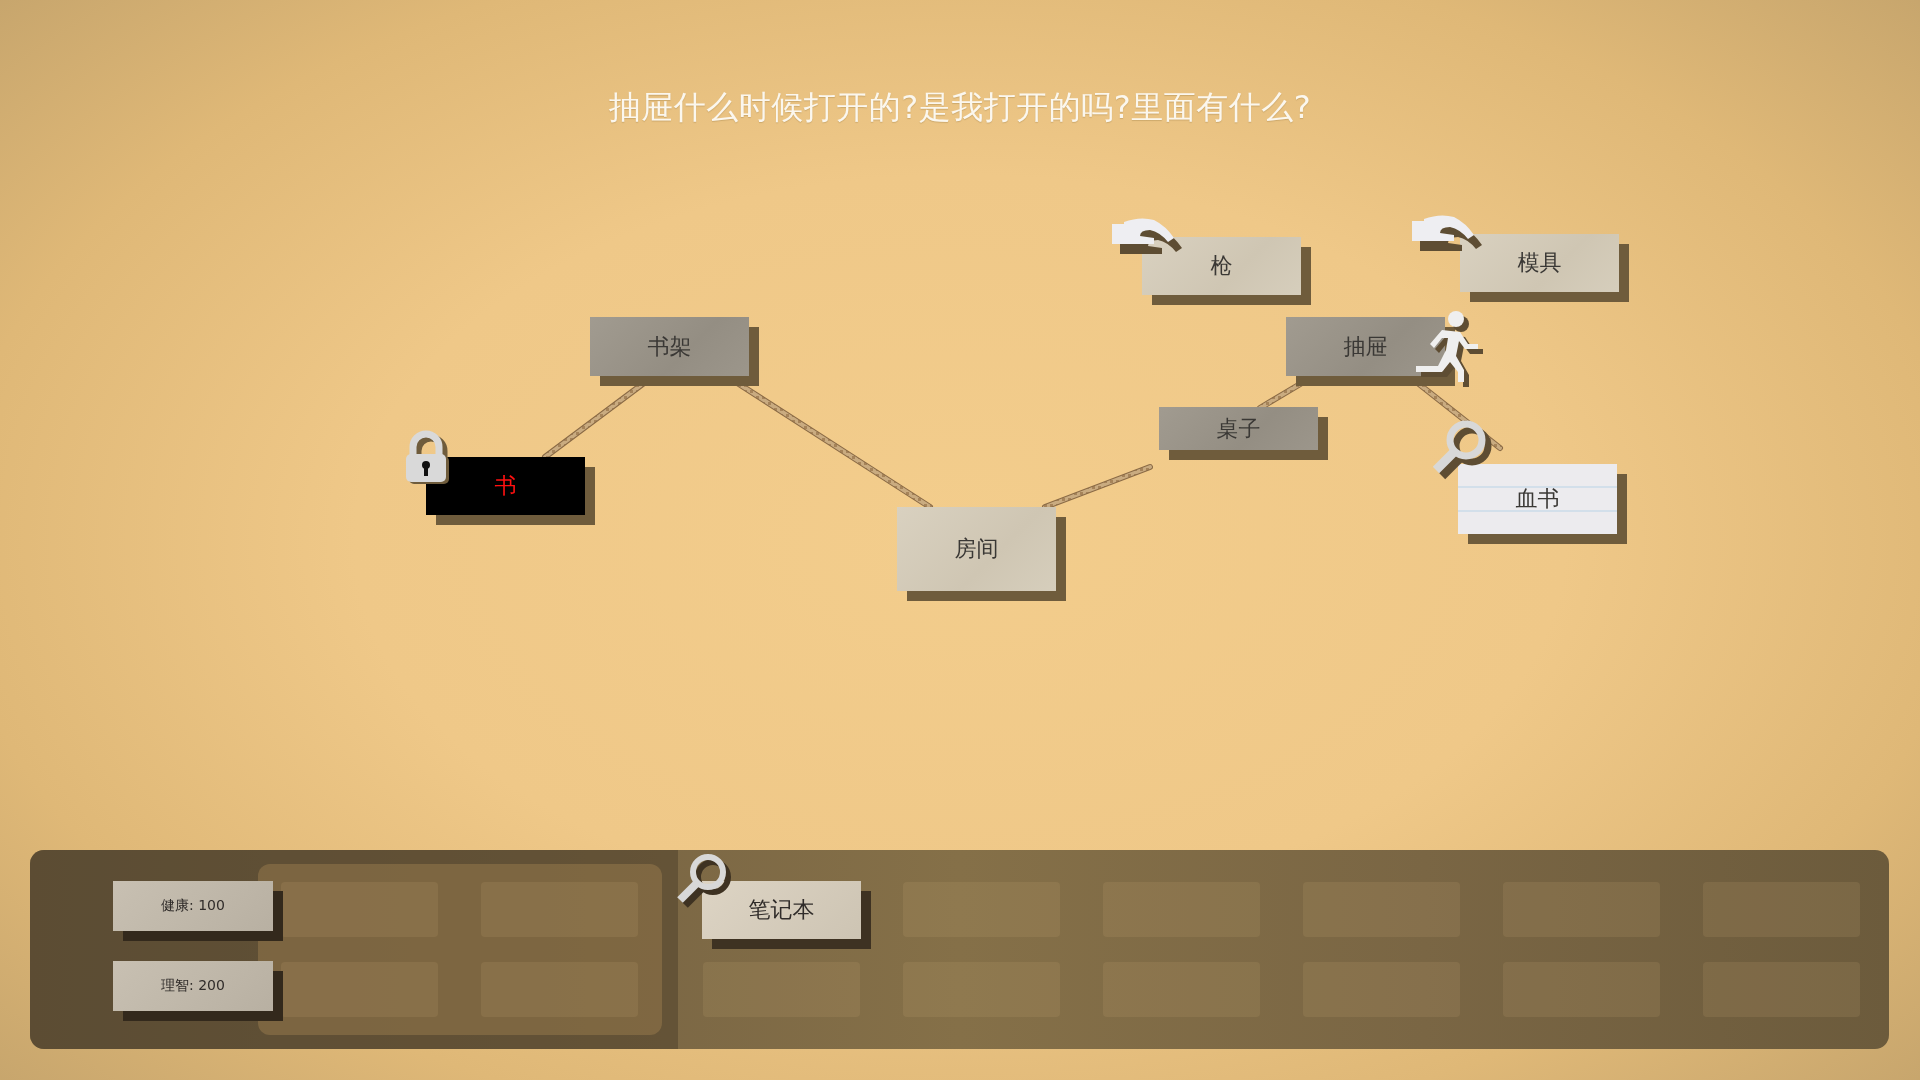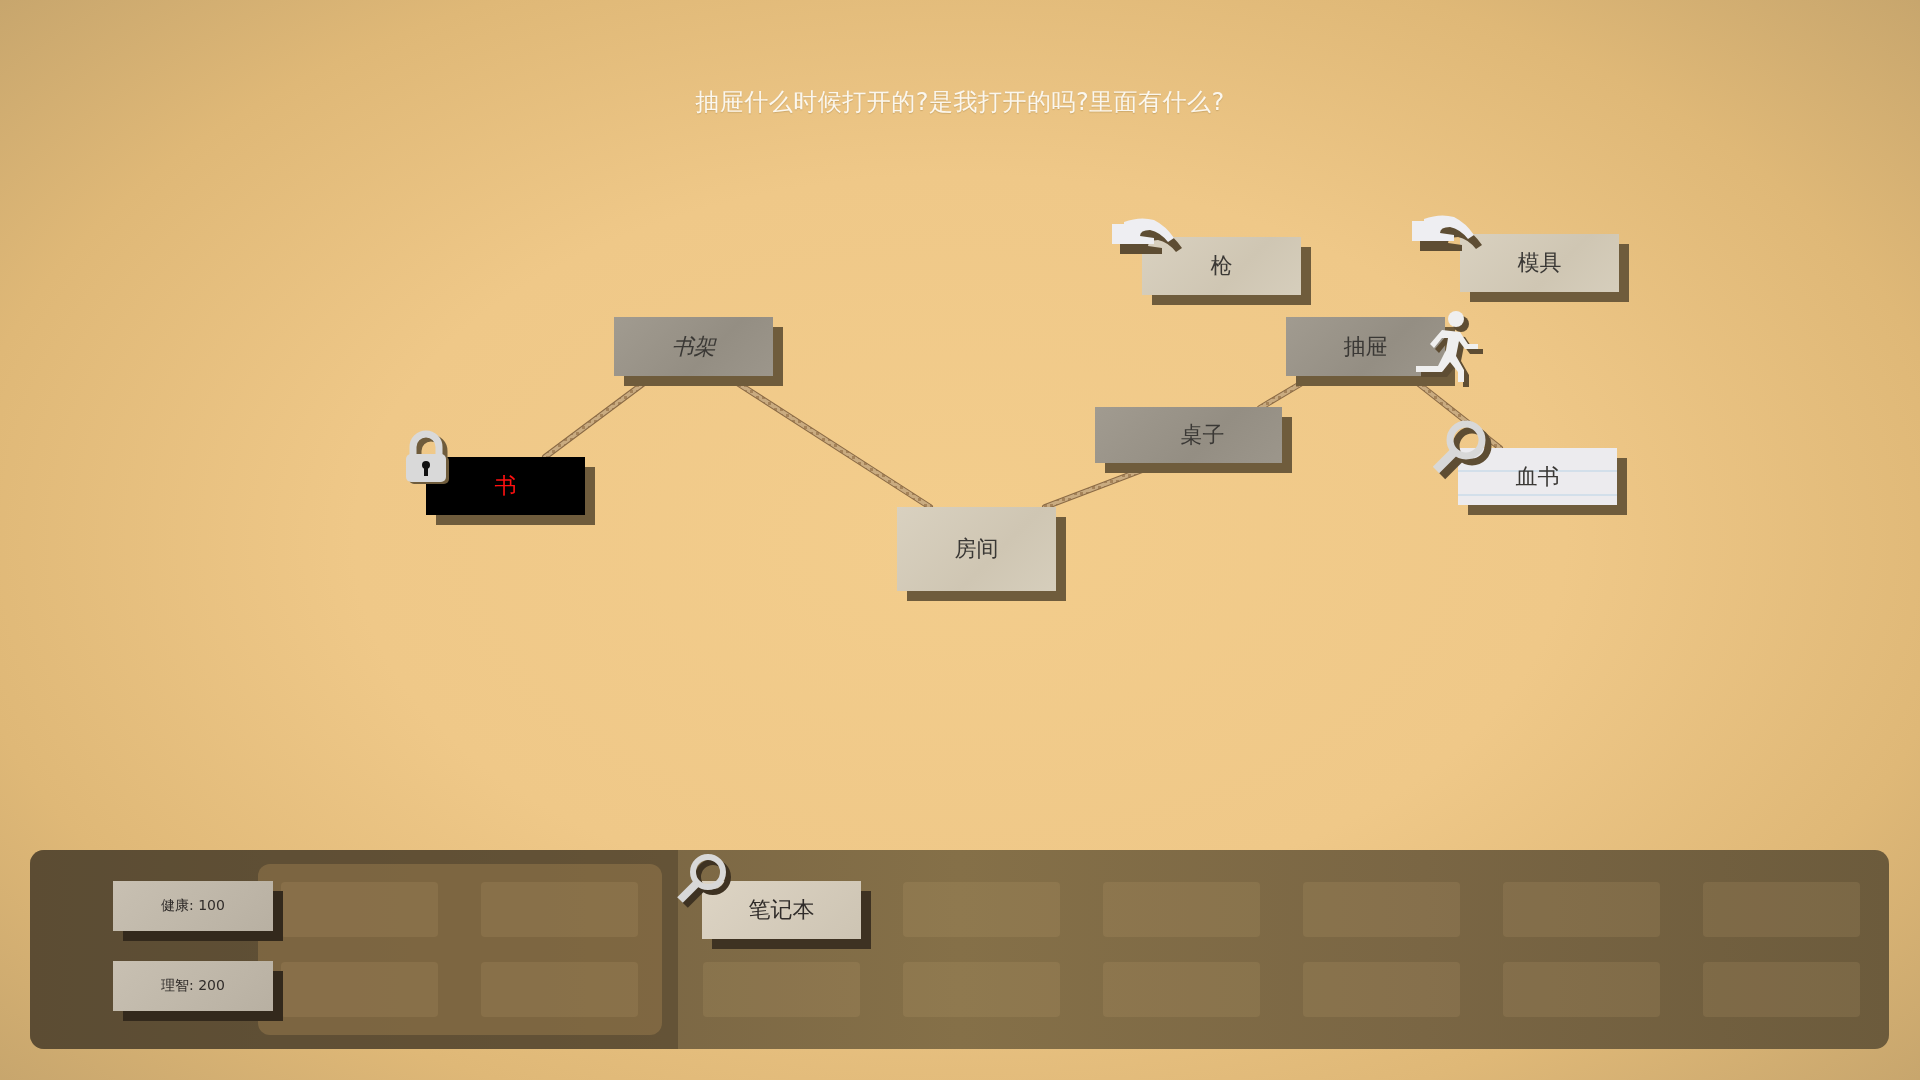--- a/index.html
+++ b/index.html
@@ -3,21 +3,21 @@
 <meta charset="utf-8">
 <style>
   html, body { margin:0; padding:0; }
   body {
     width:1920px; height:1080px; overflow:hidden; position:relative;
     font-family: "DejaVu Sans", "Liberation Sans", sans-serif;
     background: radial-gradient(ellipse 70% 75% at 50% 50%, #f3cd8c 0%, #efc888 45%, #dfb877 75%, #c5a46c 100%);
   }
   .question {
     position:absolute; left:0; width:1920px; top:86px; text-align:center;
-    color:#fbf7ee; font-size:24px; letter-spacing:0.5px;
+    color:#fbf7ee; font-size:32px; letter-spacing:0.5px;
     text-shadow: 0 1px 1px rgba(120,90,40,0.25);
   }
   svg.ropes { position:absolute; left:0; top:0; width:1920px; height:1080px; pointer-events:none; }
   .node {
     position:absolute; width:159px; height:59px;
     display:flex; align-items:center; justify-content:center;
     font-size:22px; color:#3a3835;
     box-shadow: 10px 10px 0 #6f5c3c;
   }
   .node.gray { background: linear-gradient(135deg,#a19b90,#948e83 60%,#9c968b); }
@@ -92,29 +92,29 @@
 </div>
 <svg class="icon" style="left:403px;top:430px;" width="50" height="56" viewBox="0 0 50 56">
   <path d="M12 26 V18 a13 13 0 0 1 26 0 V26" fill="none" stroke="#6f5c3c" stroke-width="7" transform="translate(3,3)"></path>
   <rect x="6" y="26" width="40" height="28" rx="5" fill="#6f5c3c"></rect>
   <path d="M10 26 V17 a13 13 0 0 1 26 0 V26" fill="none" stroke="#d9d9d9" stroke-width="7"></path>
   <rect x="3" y="24" width="40" height="28" rx="5" fill="#d9d9d9"></rect>
   <circle cx="23" cy="35" r="4" fill="#111"></circle>
   <rect x="21" y="36" width="4" height="10" fill="#111"></rect>
 </svg>
 
-<div class="node gray" style="left:614px;top:317px;font-style:italic;">
+<div class="node gray" style="left:590px;top:317px;">
   <span>书架</span>
 </div>
 
 <div class="node light" style="left:897px;top:507px;height:84px;">
   <span>房间</span>
 </div>
 
-<div class="node gray" style="left:1095px;top:407px;height:56px;padding-left:28px;">
+<div class="node gray" style="left:1159px;top:407px;height:43px;">
   <span>桌子</span>
 </div>
 
 <div class="node gray" style="left:1286px;top:317px;">
   <span>抽屉</span>
 </div>
 <svg class="icon" style="left:1412px;top:310px;" width="75" height="78" viewBox="0 0 75 78">
   <g fill="#5e4d33" transform="translate(5,5)">
     <circle cx="44" cy="9" r="8"></circle>
     <path d="M30 20 L48 22 L56 34 L66 34 L66 39 L53 39 L47 31 L44 46 L52 60 L52 72 L46 72 L46 62 L38 52 L30 62 L4 62 L4 56 L26 56 L34 40 L36 28 L30 28 L22 38 L18 34 Z"></path>
@@ -146,21 +146,21 @@
   <g fill="#5e4d33" transform="translate(8,10)">
     <rect x="2" y="8" width="12" height="20"></rect>
     <path d="M14 6 Q30 0 44 4 Q56 10 64 22 L58 26 Q50 16 40 14 Q30 14 30 20 L44 22 L44 28 L14 28 Z"></path>
   </g>
   <g fill="#eeeef2">
     <rect x="2" y="8" width="12" height="20"></rect>
     <path d="M14 6 Q30 0 44 4 Q56 10 64 22 L58 26 Q50 16 40 14 Q30 14 30 20 L44 22 L44 28 L14 28 Z"></path>
   </g>
 </svg>
 
-<div class="node paper" style="left:1458px;top:448px;height:57px;">
+<div class="node paper" style="left:1458px;top:464px;height:70px;">
   <span>血书</span>
 </div>
 <svg class="icon" style="left:1428px;top:418px;" width="70" height="64" viewBox="0 0 70 64">
   <g transform="translate(6,6)" fill="none" stroke="#5e4d33">
     <circle cx="38" cy="22" r="16" stroke-width="7"></circle>
     <line x1="26" y1="34" x2="8" y2="52" stroke-width="9"></line>
   </g>
   <g fill="none" stroke="#d8d8d8">
     <circle cx="38" cy="22" r="16" stroke-width="7"></circle>
     <line x1="26" y1="34" x2="8" y2="52" stroke-width="9"></line>

